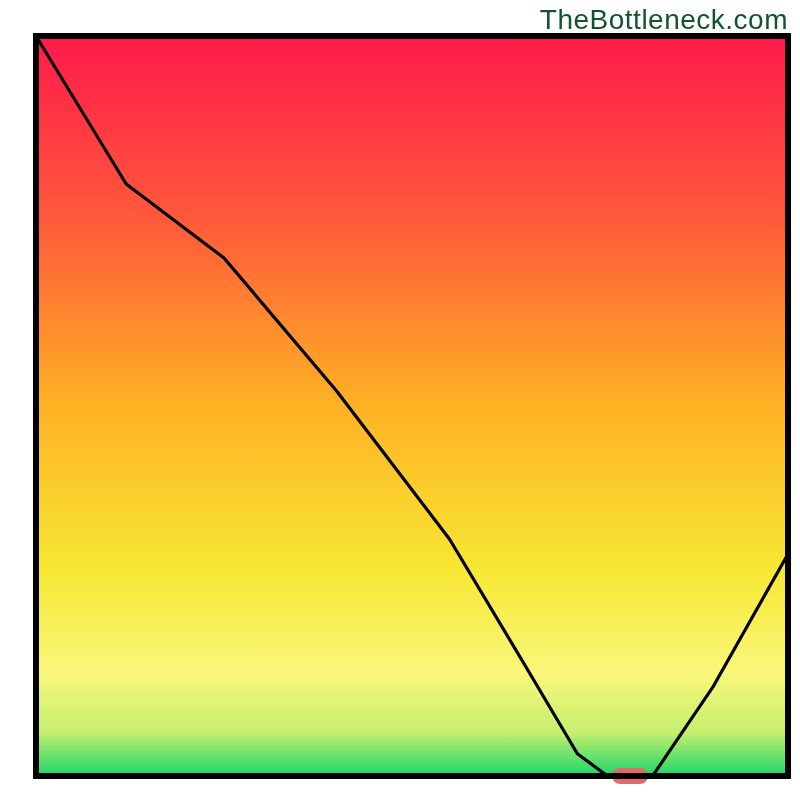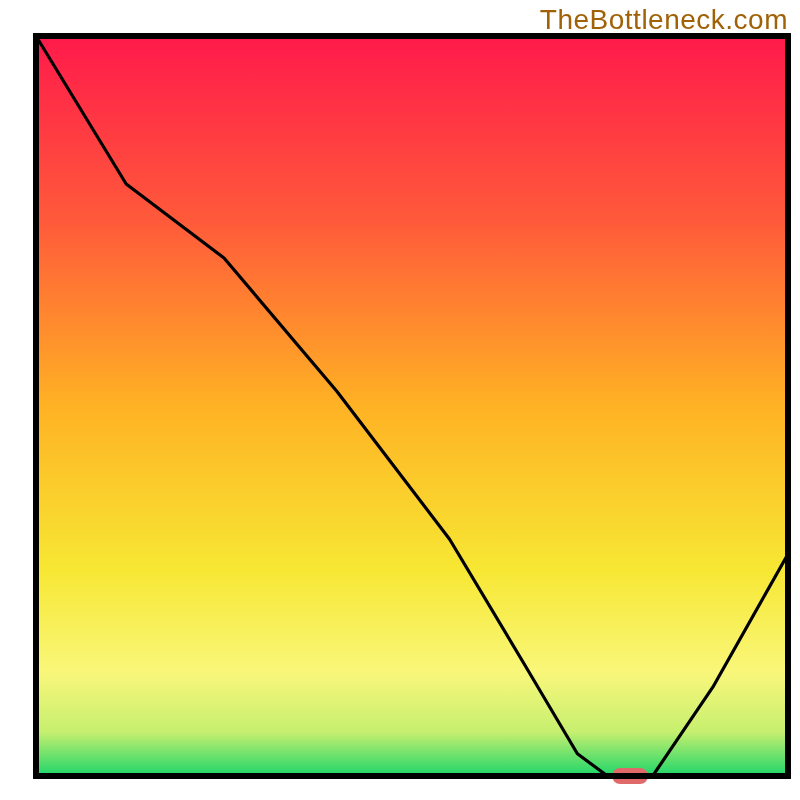--- a/index.html
+++ b/index.html
@@ -15,21 +15,21 @@
     width: 800px;
     height: 800px;
   }
   .watermark {
     position: absolute;
     top: 4px;
     right: 12px;
     font-family: Arial, Helvetica, sans-serif;
     font-size: 28px;
     font-weight: 400;
-    color: #a16207;
+    color: #14532d;
     letter-spacing: 0.5px;
     z-index: 10;
   }
   svg {
     position: absolute;
     top: 0;
     left: 0;
   }
 </style>
 </head>

